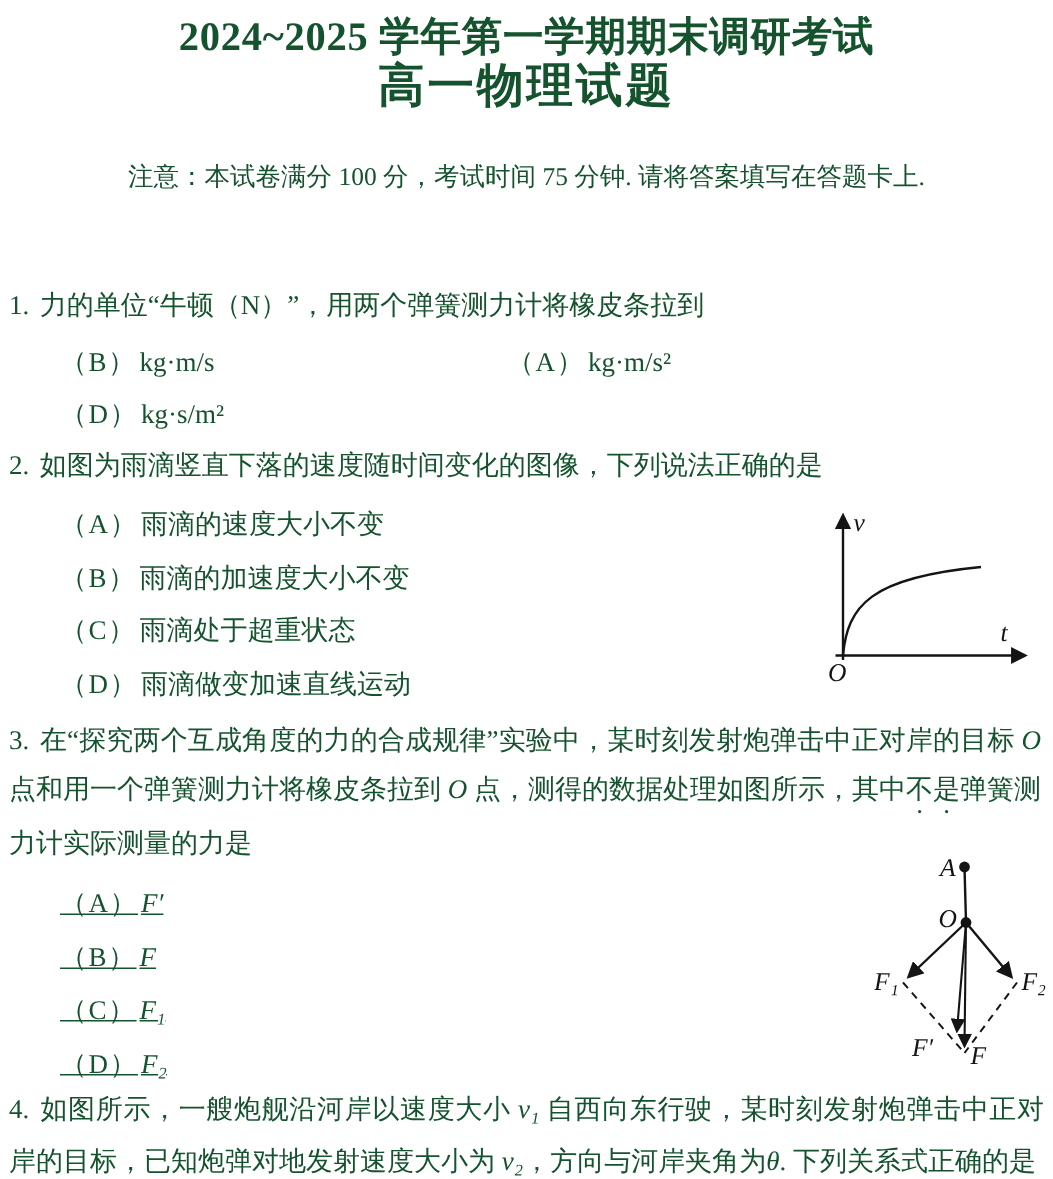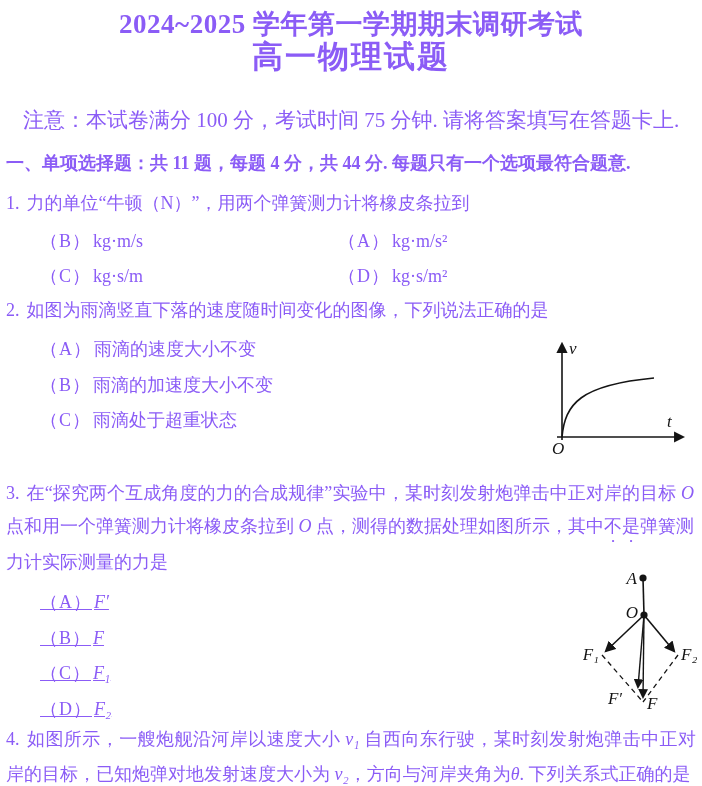--- a/index.html
+++ b/index.html
@@ -1,25 +1,25 @@
 <!DOCTYPE html>
 <html><head>
 <meta charset="utf-8">
 <style>
   html,body{margin:0;padding:0;background:#e8e8e8;}
   .page{
-    position:relative;width:702px;height:786px;background:#ffffff;color:#8b5cf6;
+    position:relative;width:702px;height:786px;background:#ffffff;color:#14532d;
     font-family:"Liberation Serif","DejaVu Serif",serif;
     margin:0 auto;overflow:hidden;
   }
   .abs{position:absolute;}
   .center{left:0;width:100%;text-align:center;}
   .title{top:6px;font-size:27px;font-weight:700;letter-spacing:.5px;}
   .subtitle{top:36px;font-size:31px;font-weight:700;letter-spacing:2px;}
-  .notice{top:106px;font-size:21px;}
+  .notice{top:106px;font-size:17px;}
   .section{top:151px;left:6px;right:6px;font-size:18px;font-weight:700;}
   .qblock{left:6px;right:6px;font-size:18px;line-height:26px;}
   .qnum{margin-right:7px;}
   .para{margin:0;text-align:justify;line-height:32.5px;}
   .qline{margin:0;}
   .opts-grid{
     display:grid;grid-template-columns:298px auto;
     padding-left:34px;row-gap:11px;margin-top:13px;line-height:24px;
   }
   .opts-list{padding-left:34px;margin-top:14px;line-height:24px;}
@@ -41,38 +41,37 @@
   .diagram-svg{left:583px;top:556px;}
 </style>
 </head>
 <body>
 
 <div class="page">
 
   <div class="abs center title">2024~2025 学年第一学期期末调研考试</div>
   <div class="abs center subtitle">高一物理试题</div>
   <div class="abs center notice">注意：本试卷满分 100 分，考试时间 75 分钟. 请将答案填写在答题卡上.</div>
-  <div class="abs section">一、单项选择题：共 11 题，每题 4 分，共 44 分. 每题只有一个选项最符合题意.</div>
 
   <div class="abs qblock" style="top:190px;">
     <p class="qline"><span class="qnum">1.</span><span>力的单位“牛顿（N）”，用两个弹簧测力计将橡皮条拉到</span></p>
     <div class="opts-grid">
       <div class="opt"><span class="optlabel">（B）</span><span class="optval">kg·m/s</span></div>
       <div class="opt"><span class="optlabel">（A）</span><span class="optval">kg·m/s²</span></div>
-      <div class="opt"><span class="optlabel">（C）</span><span class="optval">kg·s/m</span></div>
       <div class="opt"><span class="optlabel">（D）</span><span class="optval">kg·s/m²</span></div>
     </div>
   </div>
 
   <div class="abs qblock q2block">
     <p class="qline"><span class="qnum">2.</span><span>如图为雨滴竖直下落的速度随时间变化的图像，下列说法正确的是</span></p>
     <div class="opts-list">
       <div class="opt"><span class="optlabel">（A）</span><span class="optval">雨滴的速度大小不变</span></div>
       <div class="opt"><span class="optlabel">（B）</span><span class="optval">雨滴的加速度大小不变</span></div>
       <div class="opt"><span class="optlabel">（C）</span><span class="optval">雨滴处于超重状态</span></div>
+      <div class="opt"><span class="optlabel">（D）</span><span class="optval">雨滴做变加速直线运动</span></div>
     </div>
   </div>
 
   <svg class="abs graph-svg" width="150" height="130" viewBox="0 0 150 130">
     <defs>
       <marker id="ah" viewBox="0 0 10 10" refX="8" refY="5" markerWidth="7" markerHeight="7" orient="auto-start-reverse">
         <path d="M0,0 L10,5 L0,10 z" fill="#141414"></path>
       </marker>
     </defs>
     <line x1="15" y1="108" x2="15" y2="12" stroke="#141414" stroke-width="1.6" marker-end="url(#ah)"></line>

